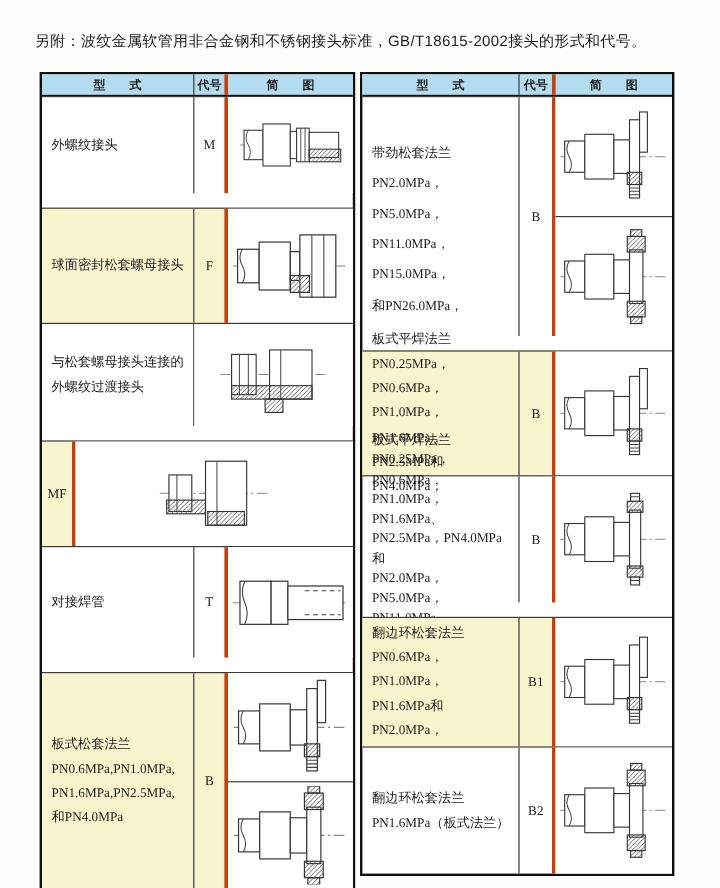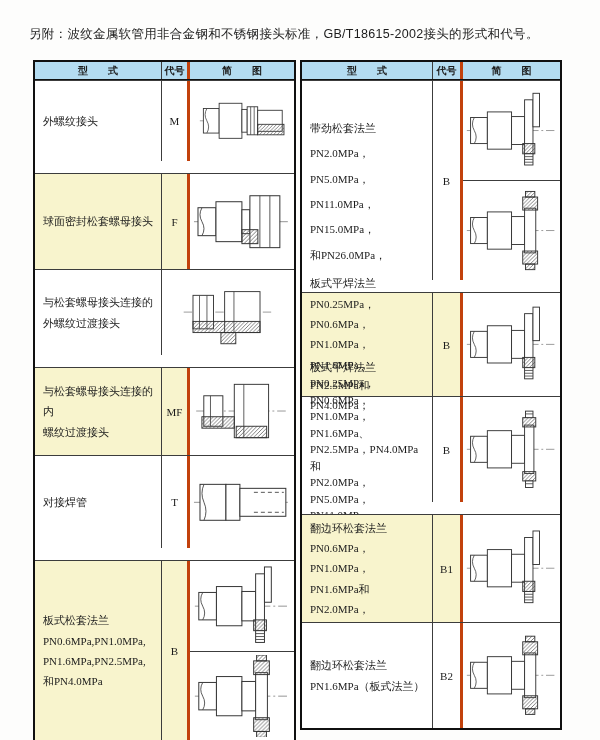--- a/index.html
+++ b/index.html
@@ -128,24 +128,20 @@
             <rect x="46" y="20" width="38" height="44" fill="#fff" stroke="#333" stroke-width="1"></rect>
             <line x1="56" y1="20" x2="56" y2="64" stroke="#444" stroke-width="0.9" fill="none"></line>
             <rect x="12" y="52" width="72" height="12" fill="url(#hz)" stroke="#333" stroke-width="1"></rect>
             <rect x="42" y="64" width="16" height="12" fill="url(#hz)" stroke="#333" stroke-width="1"></rect>
           </svg>
         </div>
       </div>
   </div>
 
   <div class="row hl" style="height:87px">
-    <div class="c c-type">
-        <span class="type-text">与松套螺母接头连接的内
-螺纹过渡接头</span>
-      </div>
     <div class="c c-code">
         <span class="code-text">MF</span>
       </div>
     <div class="c c-diag">
         <div class="dbox">
           <svg viewBox="0 0 100 84">
             <line x1="2" y1="42" x2="98" y2="42" stroke="#888" stroke-width="0.9" fill="none" stroke-dasharray="9 3 2 3"></line>
             <rect x="10" y="26" width="20" height="32" fill="#fff" stroke="#333" stroke-width="1"></rect>
             <line x1="17" y1="26" x2="17" y2="58" stroke="#444" stroke-width="0.9" fill="none"></line>
             <rect x="42" y="14" width="36" height="56" fill="#fff" stroke="#333" stroke-width="1"></rect>

